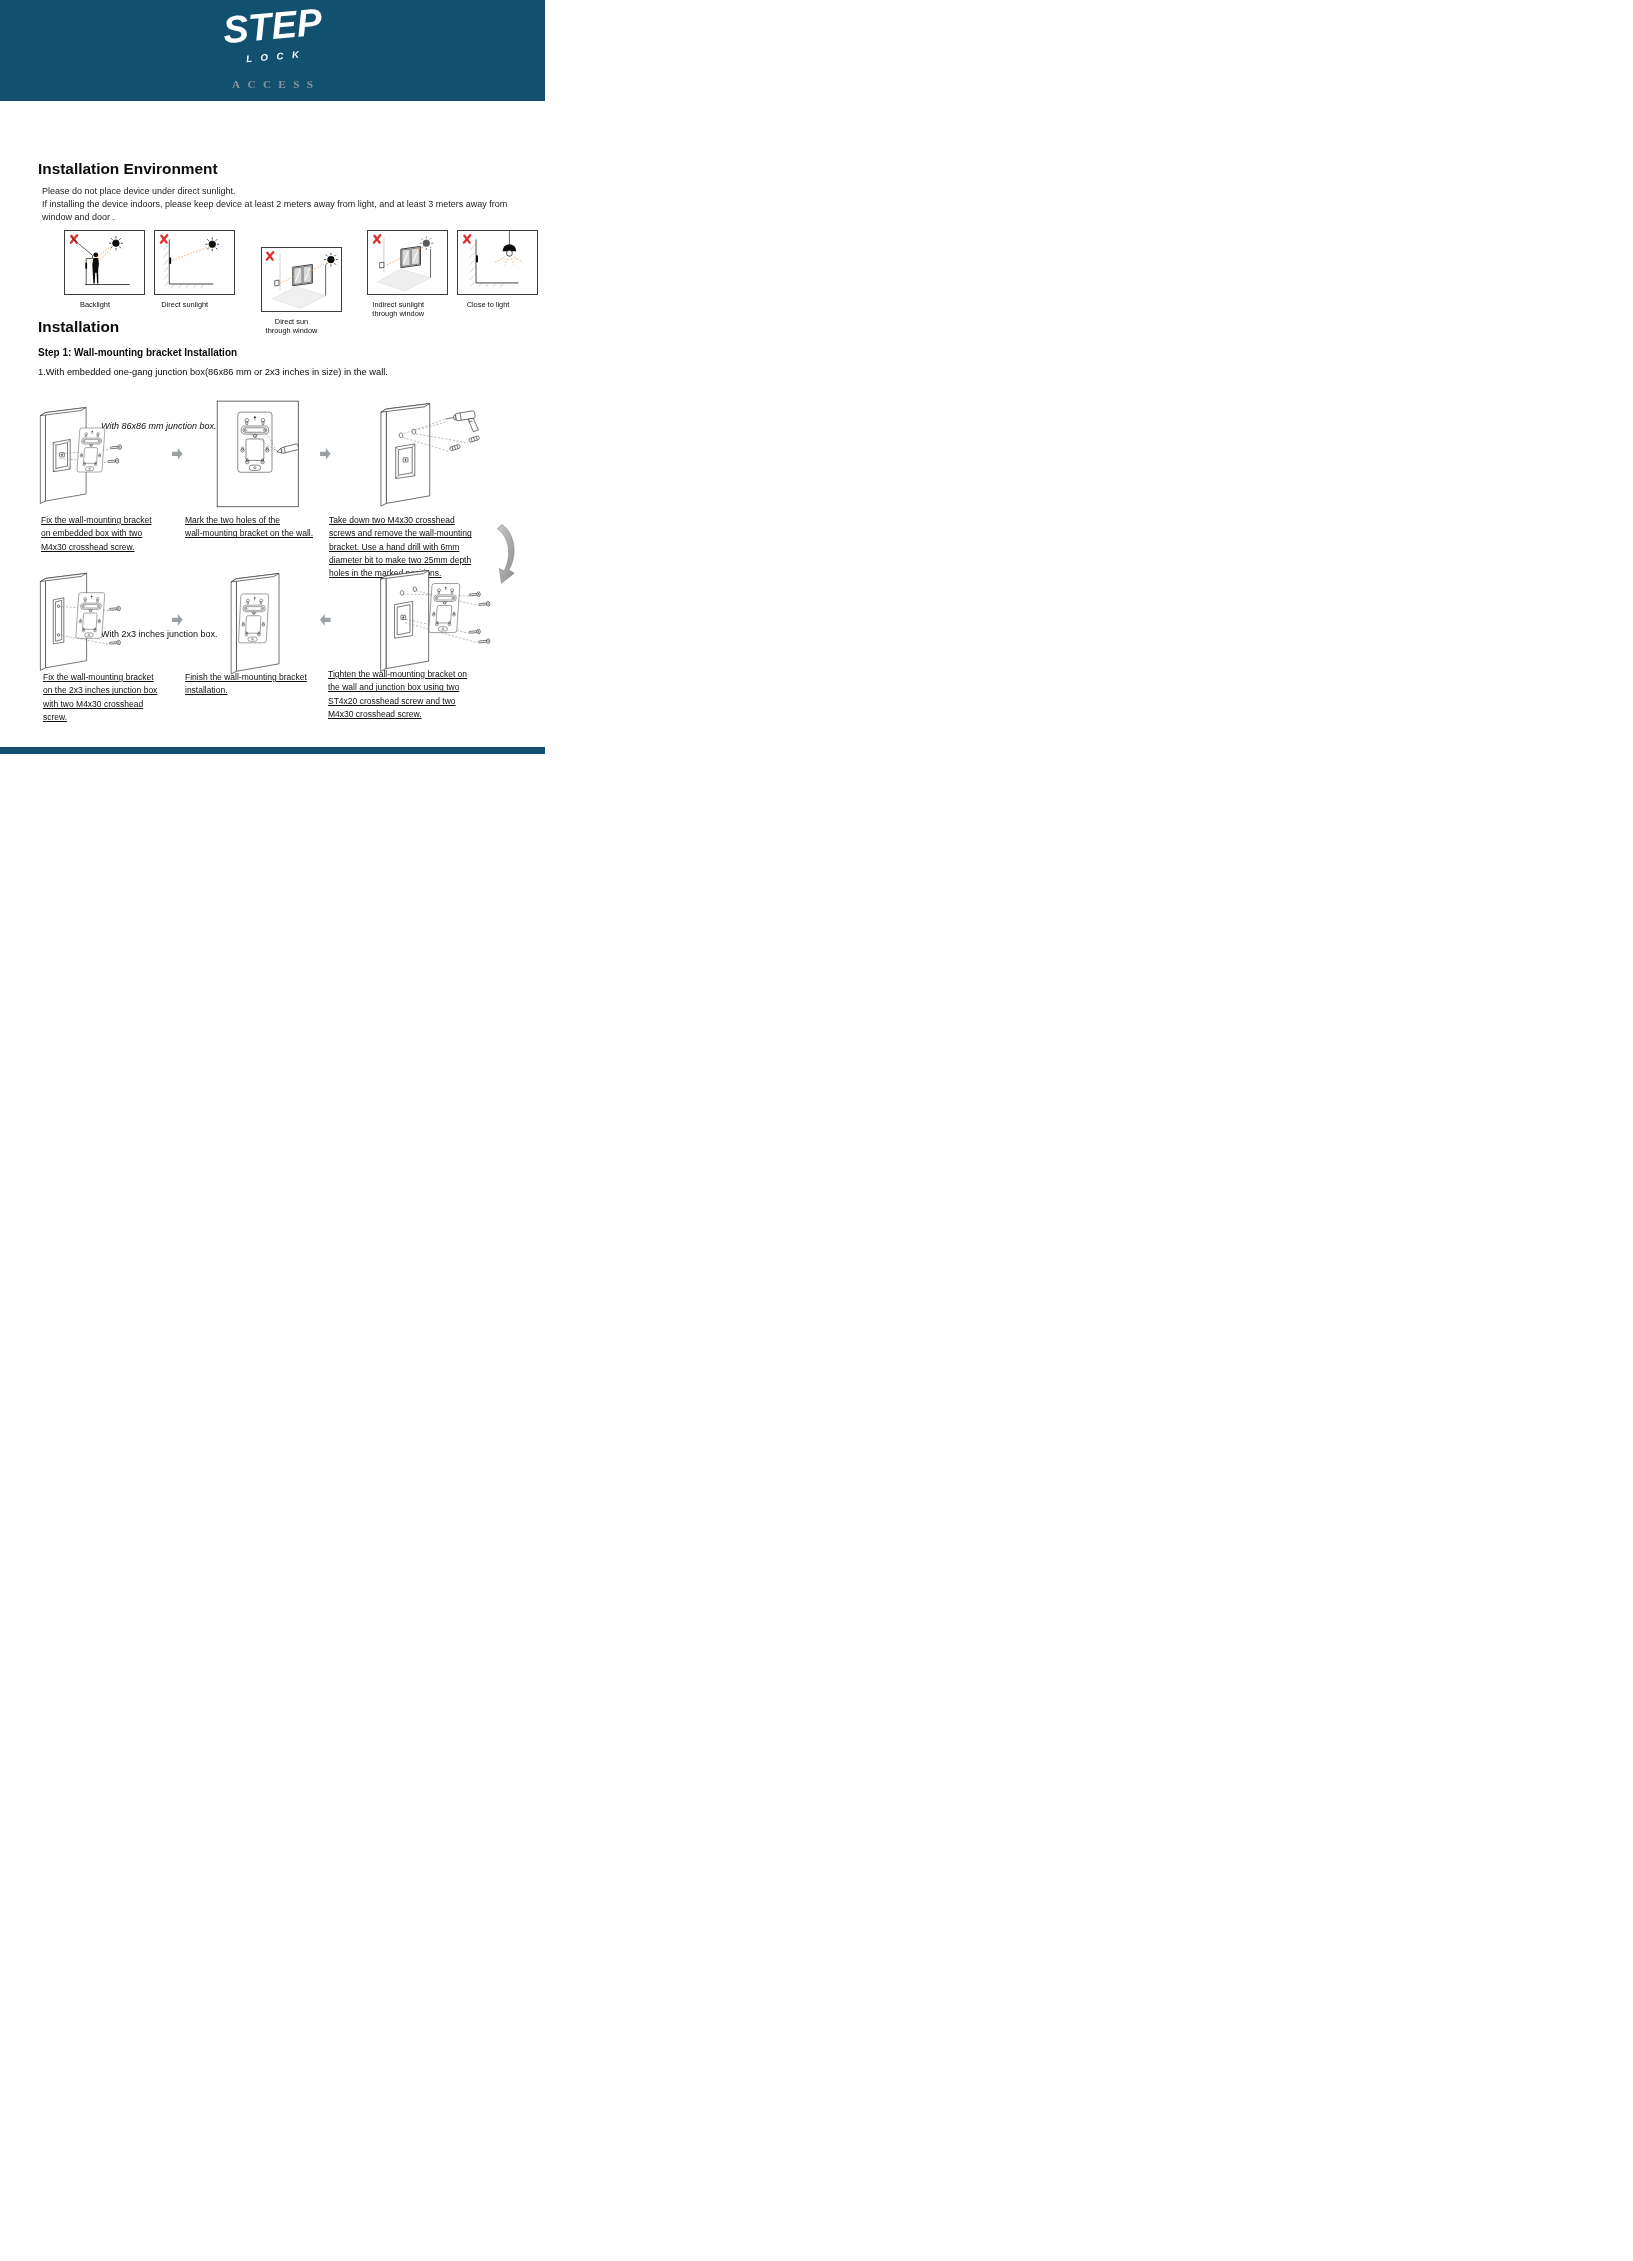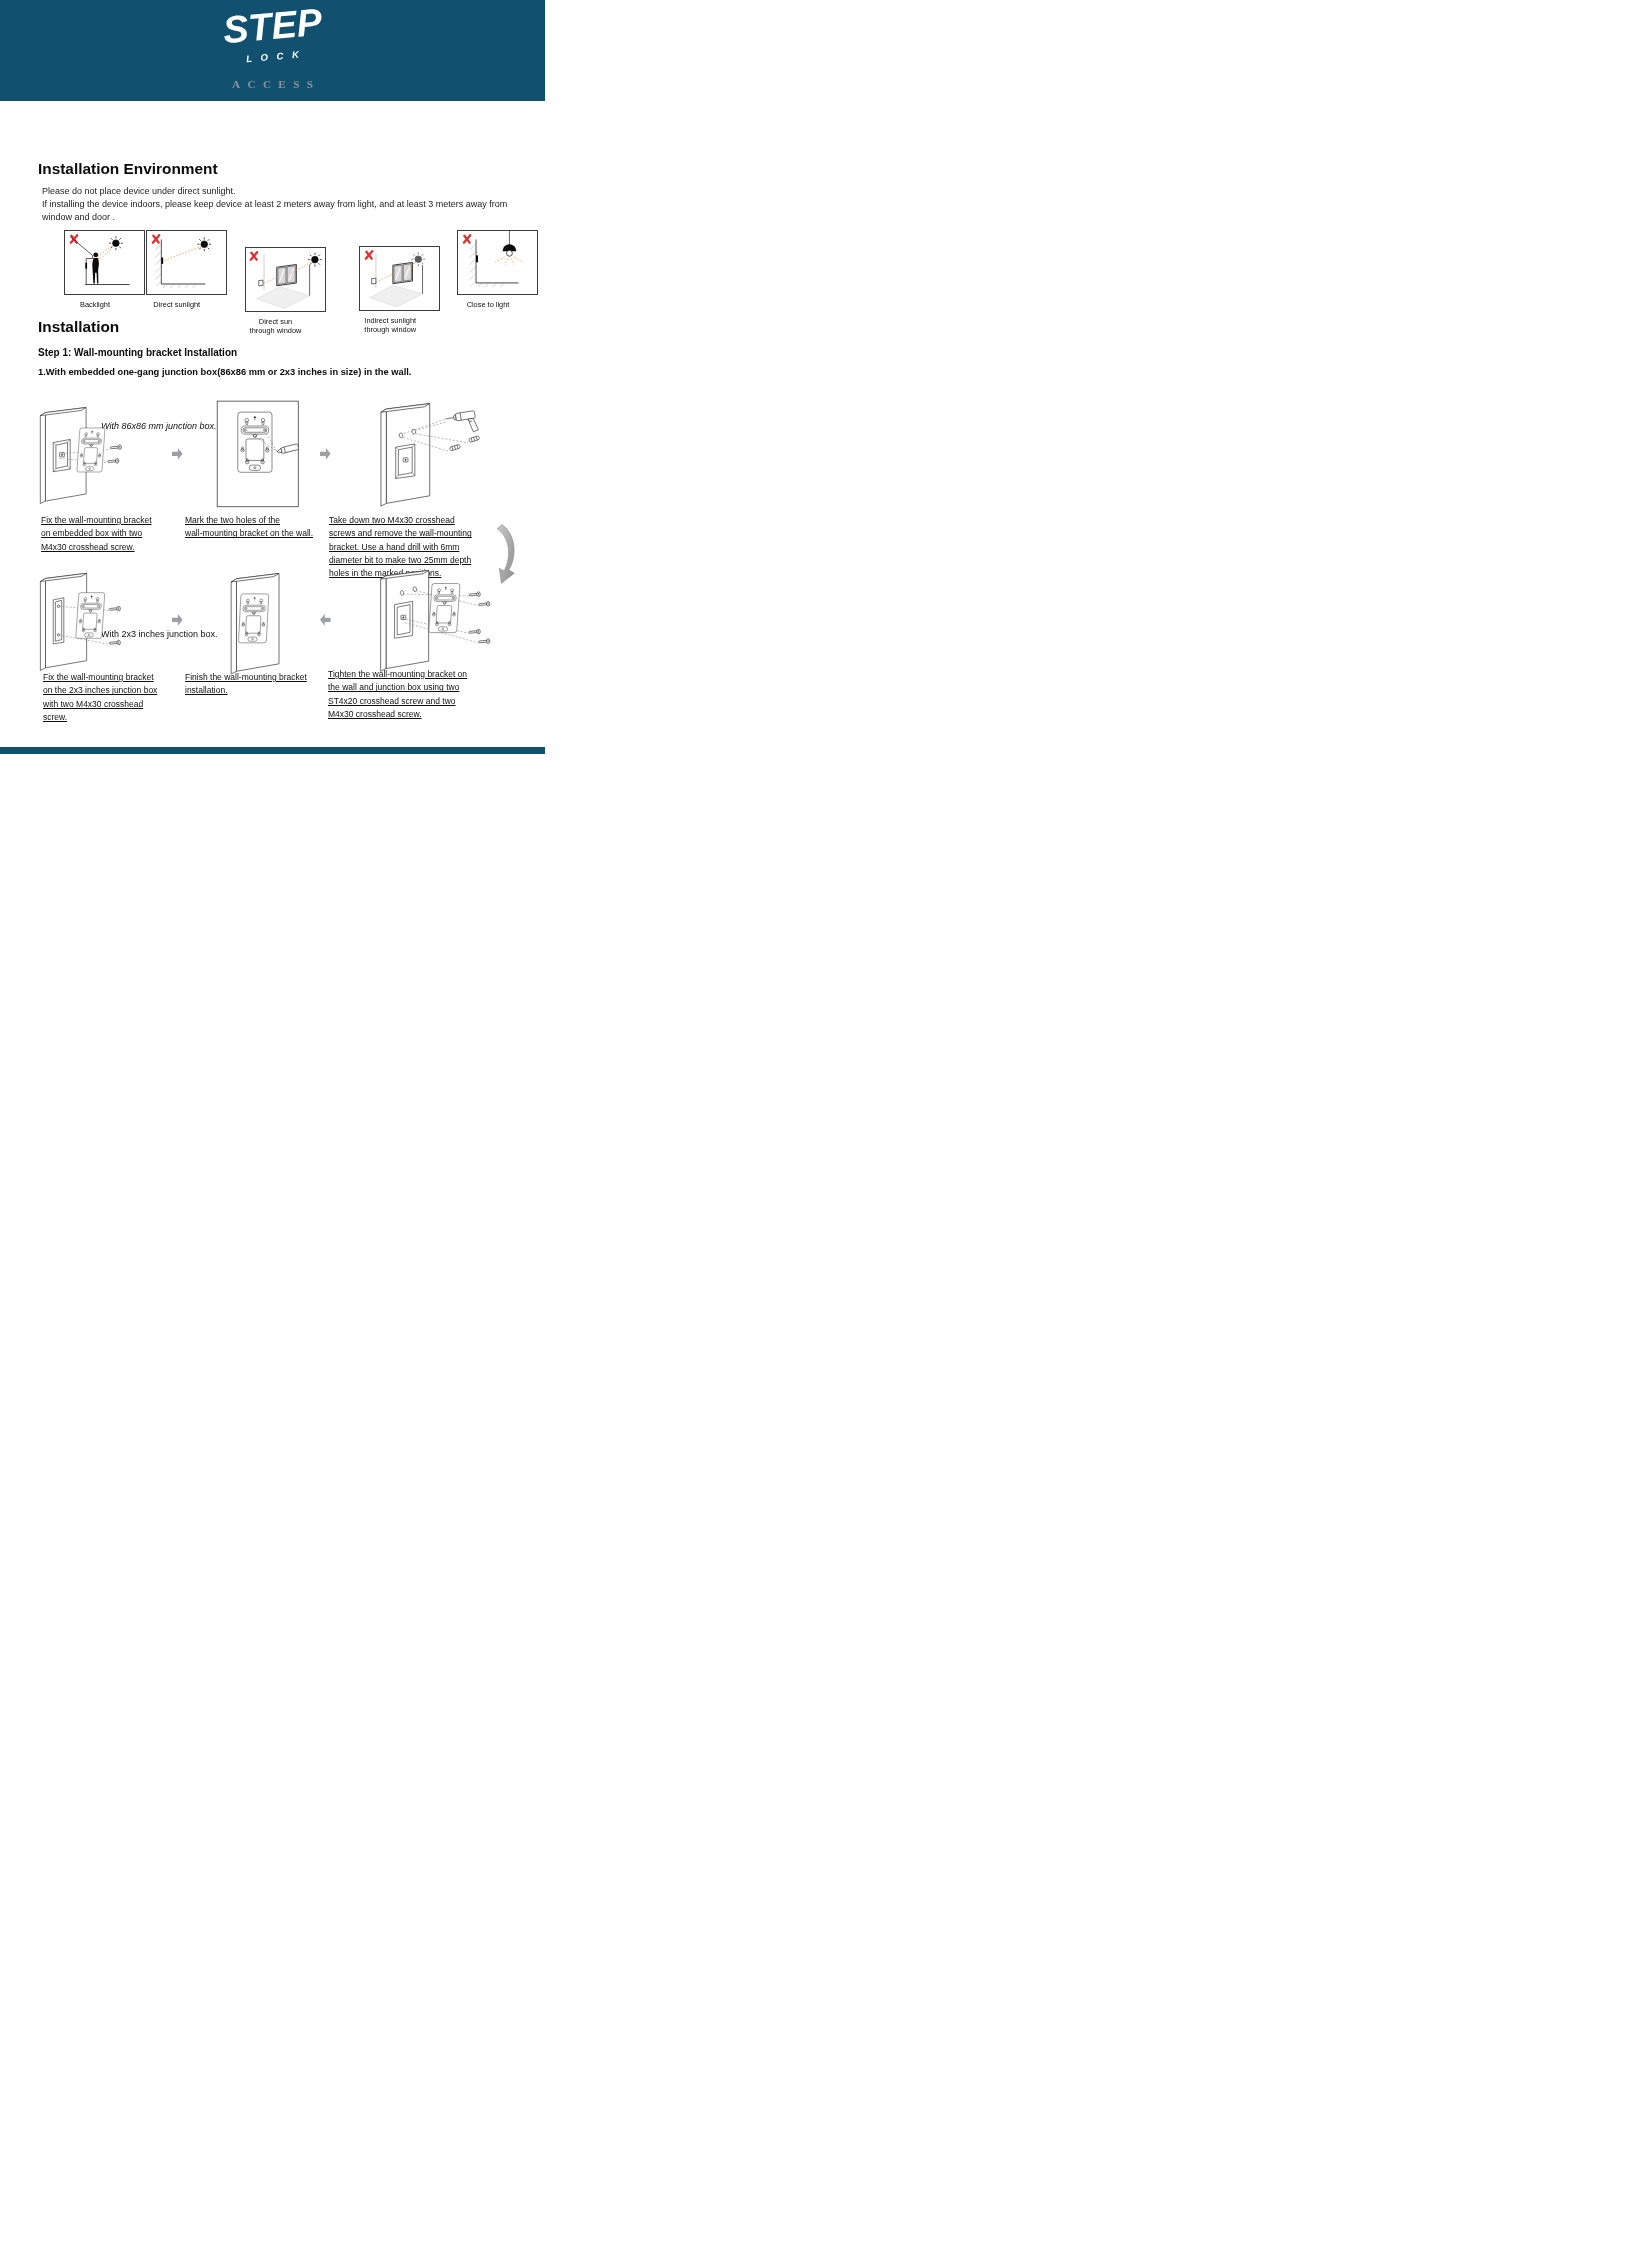--- a/index.html
+++ b/index.html
@@ -11,21 +11,21 @@
   .logo-step{position:absolute;top:7.4px;left:0;width:100%;text-align:center;color:#fff;
              font-size:38px;line-height:1;font-weight:bold;font-style:italic;letter-spacing:0px;
              transform:rotate(-5deg);}
   .logo-lock{position:absolute;top:51px;left:0;width:100%;text-align:center;color:#fff;
              font-size:9.6px;font-weight:bold;font-style:italic;letter-spacing:8.5px;padding-left:8.5px;
              box-sizing:border-box;transform:rotate(-5deg);}
   .logo-access{position:absolute;top:78px;left:0;width:100%;text-align:center;color:#8E939B;
              font-size:11.2px;font-weight:bold;letter-spacing:7.4px;padding-left:7.4px;box-sizing:border-box;font-family:Liberation Serif, serif;}
   .h1{position:absolute;font-size:15.4px;font-weight:bold;color:#0b0b0b;}
   .h2{position:absolute;font-size:10px;font-weight:bold;color:#0b0b0b;}
-  .h3{position:absolute;font-size:9.3px;font-weight:bold;color:#0b0b0b;}
+  .h3{position:absolute;font-size:9.3px;font-weight:normal;color:#0b0b0b;}
   .body-text{position:absolute;font-size:9px;color:#1d1d1d;line-height:12.8px;white-space:pre-line;}
   .diag-row{position:absolute;left:64px;top:230px;width:455px;display:flex;justify-content:space-between;}
   .diag{width:62px;}
   .diag-box{width:81px;height:65px;box-sizing:border-box;background:#fff;
             border:0.9px solid #3c3c3c;border-top-width:1.7px;}
   .diag-cap{margin-top:4.8px;text-align:center;font-size:7.4px;line-height:9px;color:#0f0f0f;white-space:pre-line;}
   .cell{position:absolute;}
   .ill-label{position:absolute;font-size:9px;color:#0f0f0f;}
   .cap{position:absolute;font-size:8.5px;line-height:13.3px;color:#0f0f0f;white-space:pre-line;text-decoration:underline;}
   .flow-arrow{position:absolute;width:10.6px;height:11.7px;}
@@ -196,21 +196,21 @@
           </g>
           <rect x="24" y="64" width="8" height="10" fill="#fff" stroke="#222" stroke-width="1.2" transform="skewY(-6)"></rect>
           <line x1="123" y1="27" x2="82" y2="49" stroke="#F0A04B" stroke-width="1.5" stroke-dasharray="3 3"></line>
           <line x1="58" y1="55" x2="33" y2="67" stroke="#F0A04B" stroke-width="1.5" stroke-dasharray="3 3"></line>
         </svg>
       </div>
       <figcaption class="diag-cap">Direct sun
 through window</figcaption>
     </figure>
 
-    <figure class="diag" style="margin:16px">
+    <figure class="diag" style="margin:0">
       <div class="diag-box">
         <svg width="79" height="62" viewBox="0 0 149 117">
           <use href="#xmark" transform="translate(12,9)"></use>
           <use href="#sun" transform="translate(110,23)" color="#5a5a5a"></use>
           <path d="M18,96 L62,72 L118,88 L70,113 Z" fill="#efefef" stroke="#cfcfcf" stroke-width="0.8"></path>
           <line x1="30" y1="12" x2="30" y2="78" stroke="#999" stroke-width="0.9"></line>
           <line x1="118" y1="34" x2="118" y2="88" stroke="#222" stroke-width="1.3"></line>
           <g transform="translate(64,36) skewY(-8)">
             <rect x="-2" y="-2" width="37" height="35" fill="none" stroke="#222" stroke-width="1.6"></rect>
             <rect x="0" y="0" width="15.5" height="31" fill="#d9d9d9" stroke="#222" stroke-width="1"></rect>

